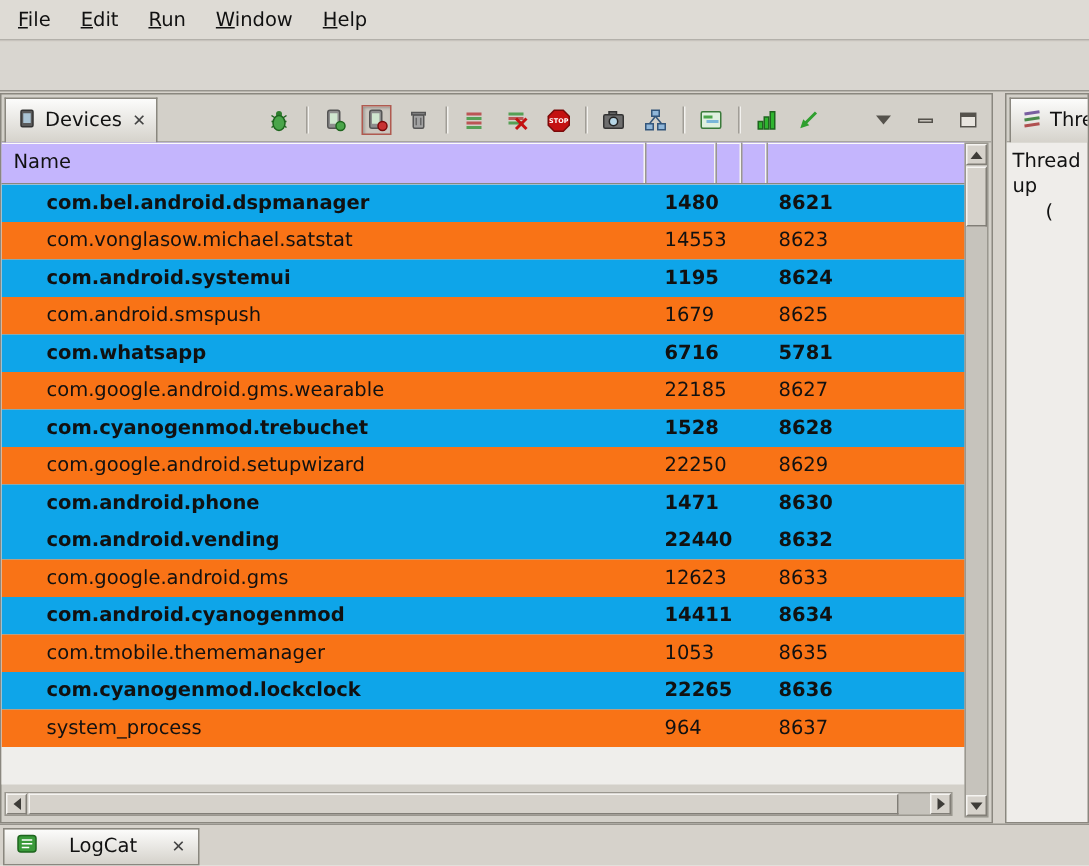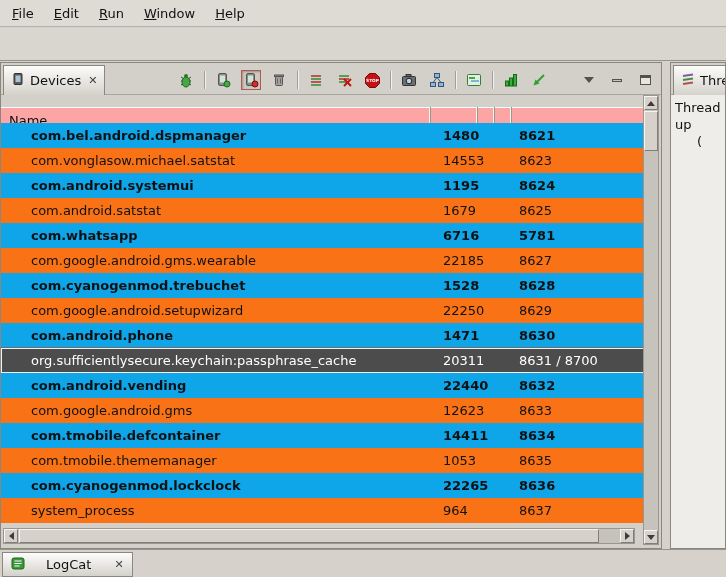--- a/index.html
+++ b/index.html
@@ -54,22 +54,22 @@
     border:1px solid transparent;
   }
   .tb-icon.pressed { border:1px solid #b05a50; background:#cdc8c0; box-shadow:inset 1px 1px 2px rgba(0,0,0,.25); }
   .tb-sep { width:1px; height:18px; background:#a19e97; box-shadow:1px 0 0 #f3f2ef; }
   .tb-gap { width:14px; }
   .vm-triangle { width:0; height:0; border-left:5px solid transparent; border-right:5px solid transparent; border-top:6px solid #55524c; }
   .min-bar { width:10px; height:3px; background:#c9c5be; border:1px solid #55524c; }
   .max-box { width:11px; height:10px; border:1px solid #55524c; border-top:3px solid #55524c; background:#e8e5df; }
   
   .col-header {
-    position:absolute; top:44px; left:0; width:644px; height:28px;
-    display:flex; background:#fca5a5;
+    position:absolute; top:32px; left:0; width:644px; height:28px;
+    display:flex; background:#c4b5fd;
     border-bottom:1px solid #8a877f; box-shadow:inset 0 1px 0 #fbfbfa;
   }
   .hcell { height:100%; display:flex; align-items:center; border-right:1px solid #9a978f; box-shadow:inset -1px 0 0 #f6f5f2; }
   .hc-name { width:430px; padding-left:8px; }
   .hc-pid { width:47px; }
   .hc-s1,.hc-s2 { width:17px; }
   .hc-port { flex:1; border-right:none; box-shadow:none; }
   .table-body {
     position:absolute; top:60px; left:0; width:644px; height:400px;
     background:#efeeeb; overflow:hidden;
@@ -303,21 +303,21 @@
           <span class="cell-port">8623</span>
         </div>
           <div class="row even">
           <span class="cell-name">com.android.systemui</span>
           <span class="cell-pid">1195</span>
           <span class="cell-s1"></span>
           <span class="cell-s2"></span>
           <span class="cell-port">8624</span>
         </div>
           <div class="row odd">
-          <span class="cell-name">com.android.satstat</span>
+          <span class="cell-name">com.android.smspush</span>
           <span class="cell-pid">1679</span>
           <span class="cell-s1"></span>
           <span class="cell-s2"></span>
           <span class="cell-port">8625</span>
         </div>
           <div class="row even">
           <span class="cell-name">com.whatsapp</span>
           <span class="cell-pid">6716</span>
           <span class="cell-s1"></span>
           <span class="cell-s2"></span>
@@ -344,43 +344,36 @@
           <span class="cell-s2"></span>
           <span class="cell-port">8629</span>
         </div>
           <div class="row even">
           <span class="cell-name">com.android.phone</span>
           <span class="cell-pid">1471</span>
           <span class="cell-s1"></span>
           <span class="cell-s2"></span>
           <span class="cell-port">8630</span>
         </div>
-          <div class="row odd selected">
-          <span class="cell-name">org.sufficientlysecure.keychain:passphrase_cache</span>
-          <span class="cell-pid">20311</span>
-          <span class="cell-s1"></span>
-          <span class="cell-s2"></span>
-          <span class="cell-port">8631 / 8700</span>
-        </div>
           <div class="row even">
           <span class="cell-name">com.android.vending</span>
           <span class="cell-pid">22440</span>
           <span class="cell-s1"></span>
           <span class="cell-s2"></span>
           <span class="cell-port">8632</span>
         </div>
           <div class="row odd">
           <span class="cell-name">com.google.android.gms</span>
           <span class="cell-pid">12623</span>
           <span class="cell-s1"></span>
           <span class="cell-s2"></span>
           <span class="cell-port">8633</span>
         </div>
           <div class="row even">
-          <span class="cell-name">com.tmobile.defcontainer</span>
+          <span class="cell-name">com.android.cyanogenmod</span>
           <span class="cell-pid">14411</span>
           <span class="cell-s1"></span>
           <span class="cell-s2"></span>
           <span class="cell-port">8634</span>
         </div>
           <div class="row odd">
           <span class="cell-name">com.tmobile.thememanager</span>
           <span class="cell-pid">1053</span>
           <span class="cell-s1"></span>
           <span class="cell-s2"></span>

